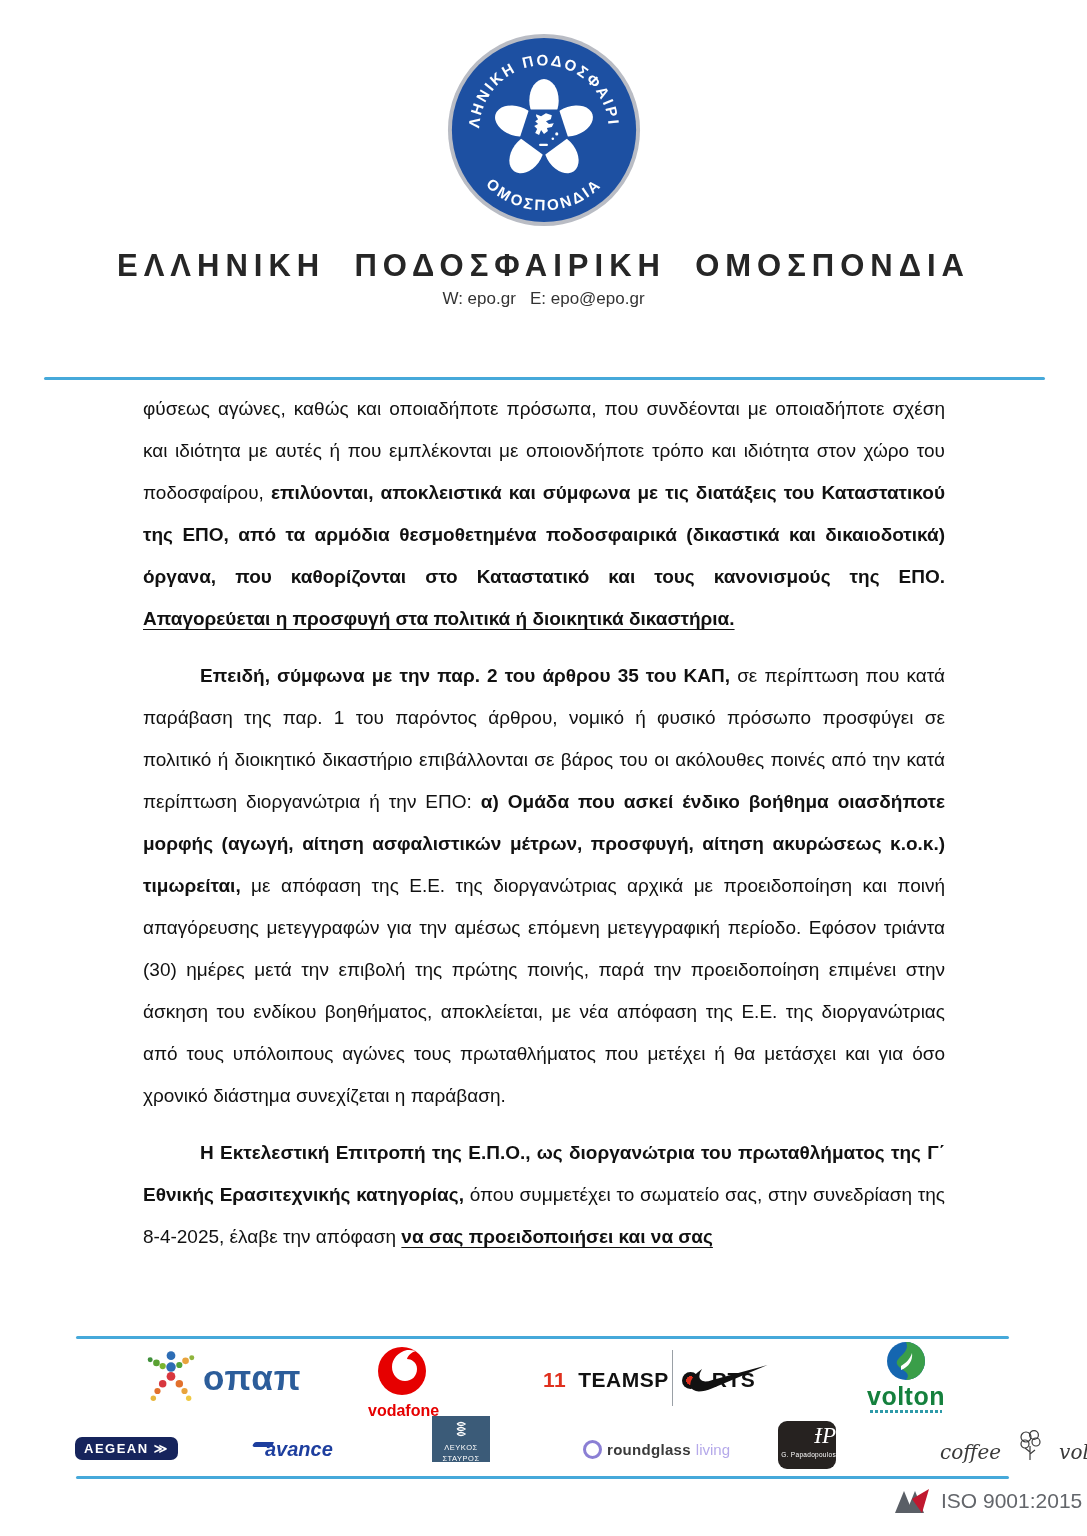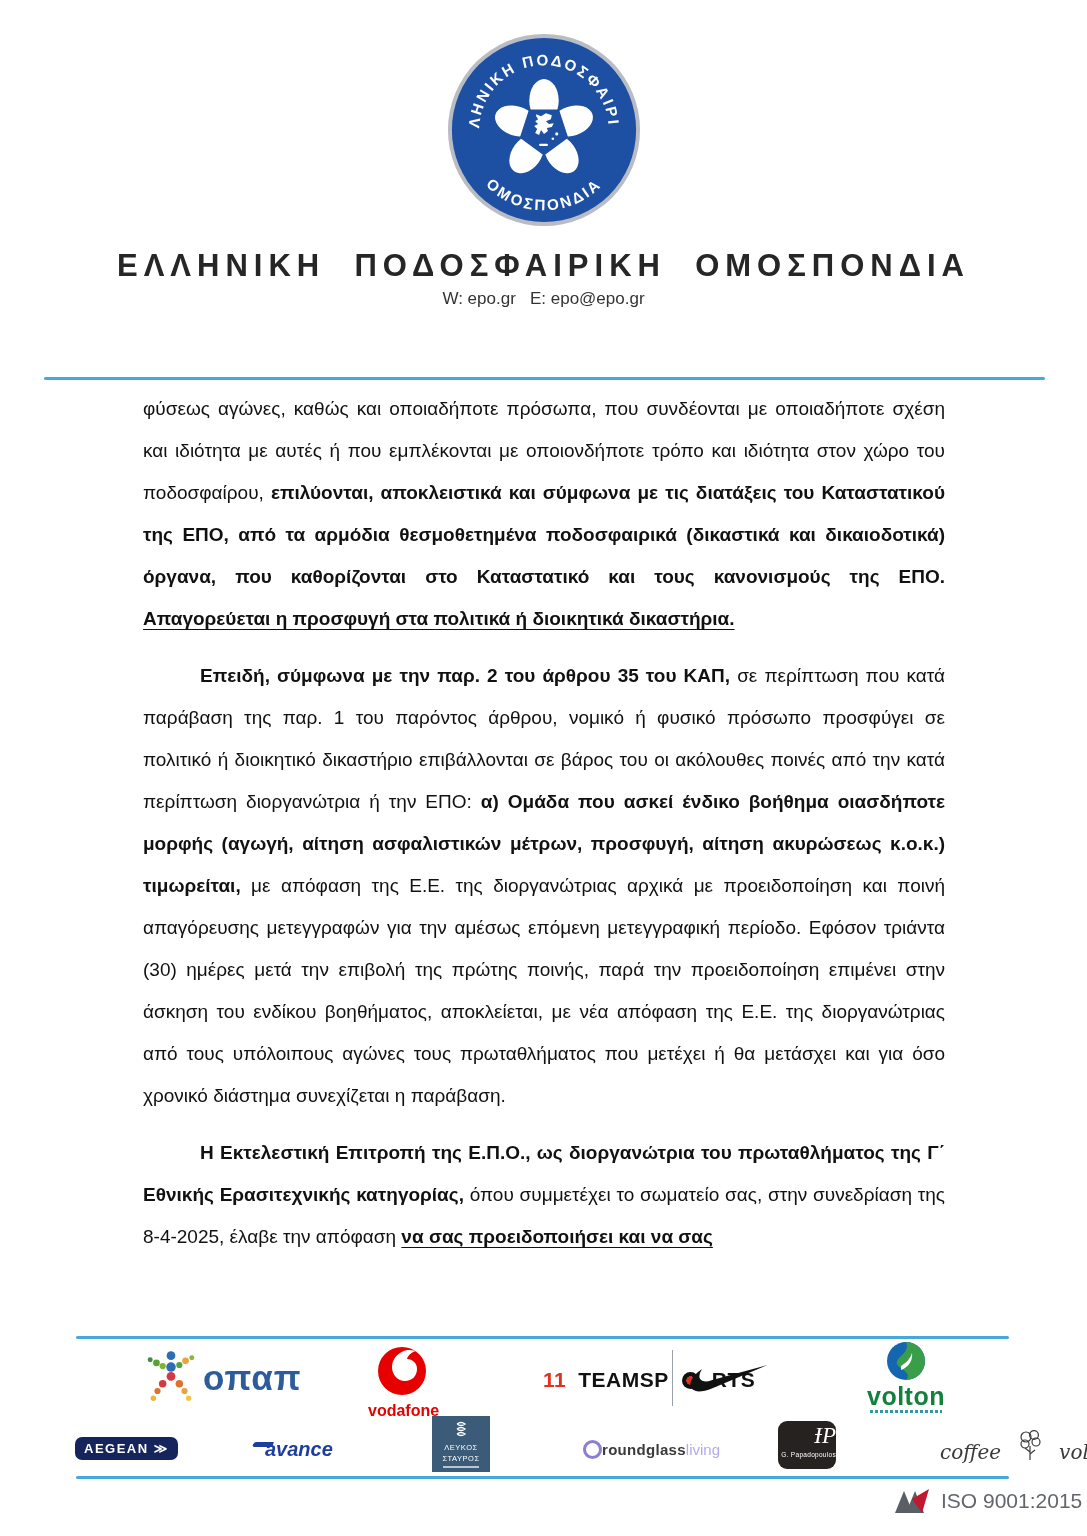--- a/index.html
+++ b/index.html
@@ -55,26 +55,26 @@
   .sp-aegean{left:75px;top:1437px;background:#16245c;color:#fff;border-radius:7px;
              padding:4px 9px;font-size:13px;font-weight:bold;letter-spacing:1.5px;
              display:flex;align-items:center;gap:5px;}
   
   .sp-avance{left:253px;top:1438px;font-size:20px;font-weight:bold;font-style:italic;
              color:#1d3e9e;display:flex;align-items:center;}
   .avance-swoosh{display:inline-block;width:20px;height:5px;background:#1d3e9e;
                  border-radius:3px 1px 1px 3px;margin-right:-8px;margin-top:-10px;
                  transform:skewX(-25deg);}
   
-  .sp-lefkos{left:432px;top:1416px;width:58px;height:56px;background:#3b5b78;
+  .sp-lefkos{left:432px;top:1416px;width:58px;height:46px;background:#3b5b78;
              color:#fff;text-align:center;font-size:7.5px;letter-spacing:.5px;}
   .lefkos-label{line-height:9px;margin-top:2px;}
   .lefkos-sub{margin:3px auto 0;width:36px;height:2px;background:rgba(255,255,255,.65);}
   
-  .sp-roundglass{left:583px;top:1440px;display:flex;align-items:center;font-size:15px;}
+  .sp-roundglass{left:583px;top:1440px;display:flex;align-items:center;gap:5px;font-size:15px;}
   .rg-ring{width:13px;height:13px;border-radius:50%;border:3px solid #8b7fd4;}
   .rg-main{font-weight:bold;color:#3a3a3a;letter-spacing:.3px;}
   .rg-sub{color:#b5a9ea;}
   
   .sp-gpap{left:778px;top:1421px;width:58px;height:48px;background:#262220;border-radius:9px;
            color:#fff;text-align:right;}
   .gp-mono{font-family:"Liberation Serif",serif;font-style:italic;font-size:23px;line-height:30px;}
   .gp-name{font-size:6.5px;letter-spacing:.3px;}
   
   .sp-coffee{left:940px;top:1428px;display:flex;align-items:flex-end;gap:16px;

